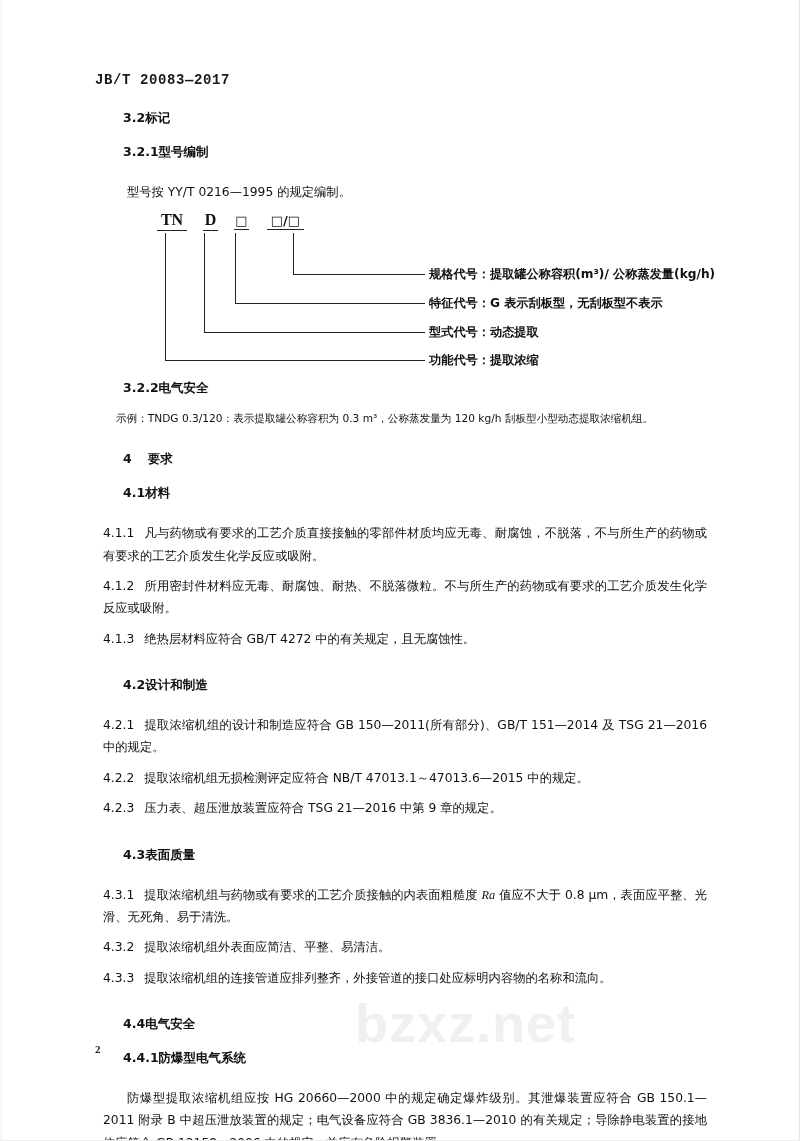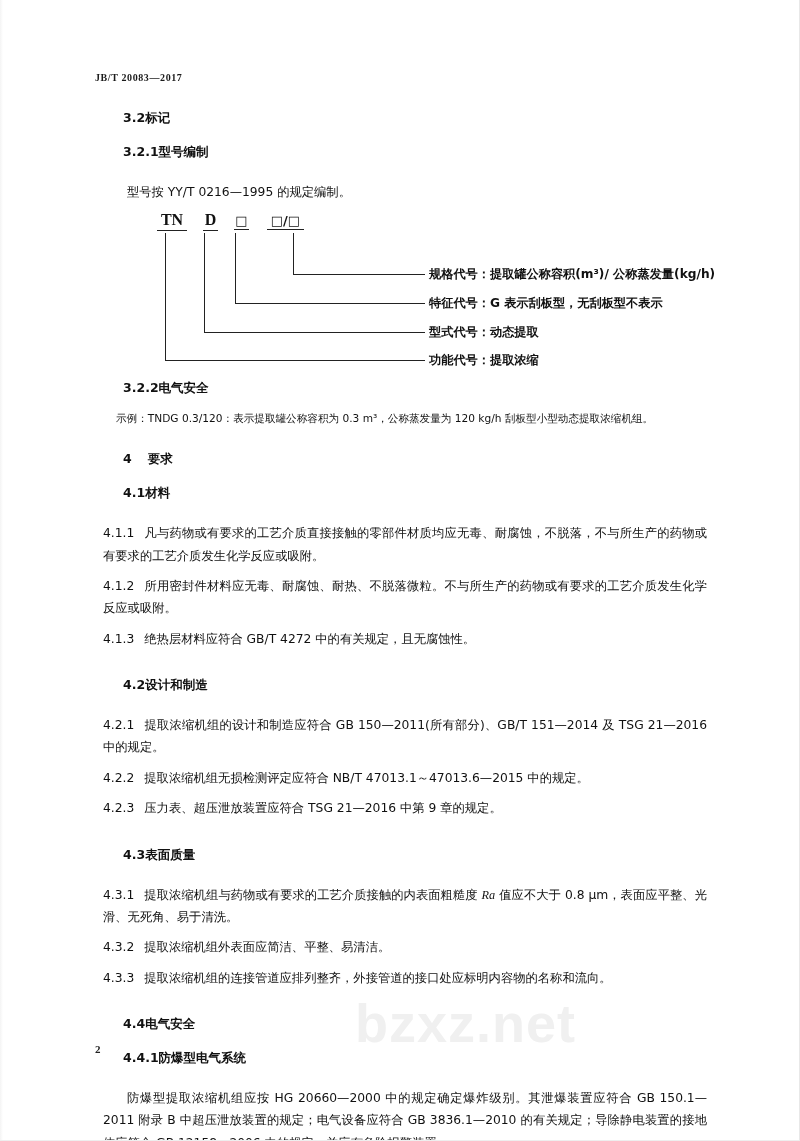--- a/index.html
+++ b/index.html
@@ -42,23 +42,23 @@
     color: #f0f0f0;
     white-space: nowrap;
     user-select: none;
     z-index: 0;
   }
 
   .runhead {
     position: absolute;
     left: 95px;
     top: 72px;
-    font-family: Liberation Serif, serif;
-    font-weight: bold;
-    font-size: 10px;
+    font-family: Liberation Mono, monospace;
+    font-weight: bold;
+    font-size: 14px;
     letter-spacing: 0.6px;
     color: #1a1a1a;
   }
 
   .pagenum {
     position: absolute;
     left: 95px;
     top: 1043px;
     font-family: "Liberation Serif", serif;
     font-size: 11px;

